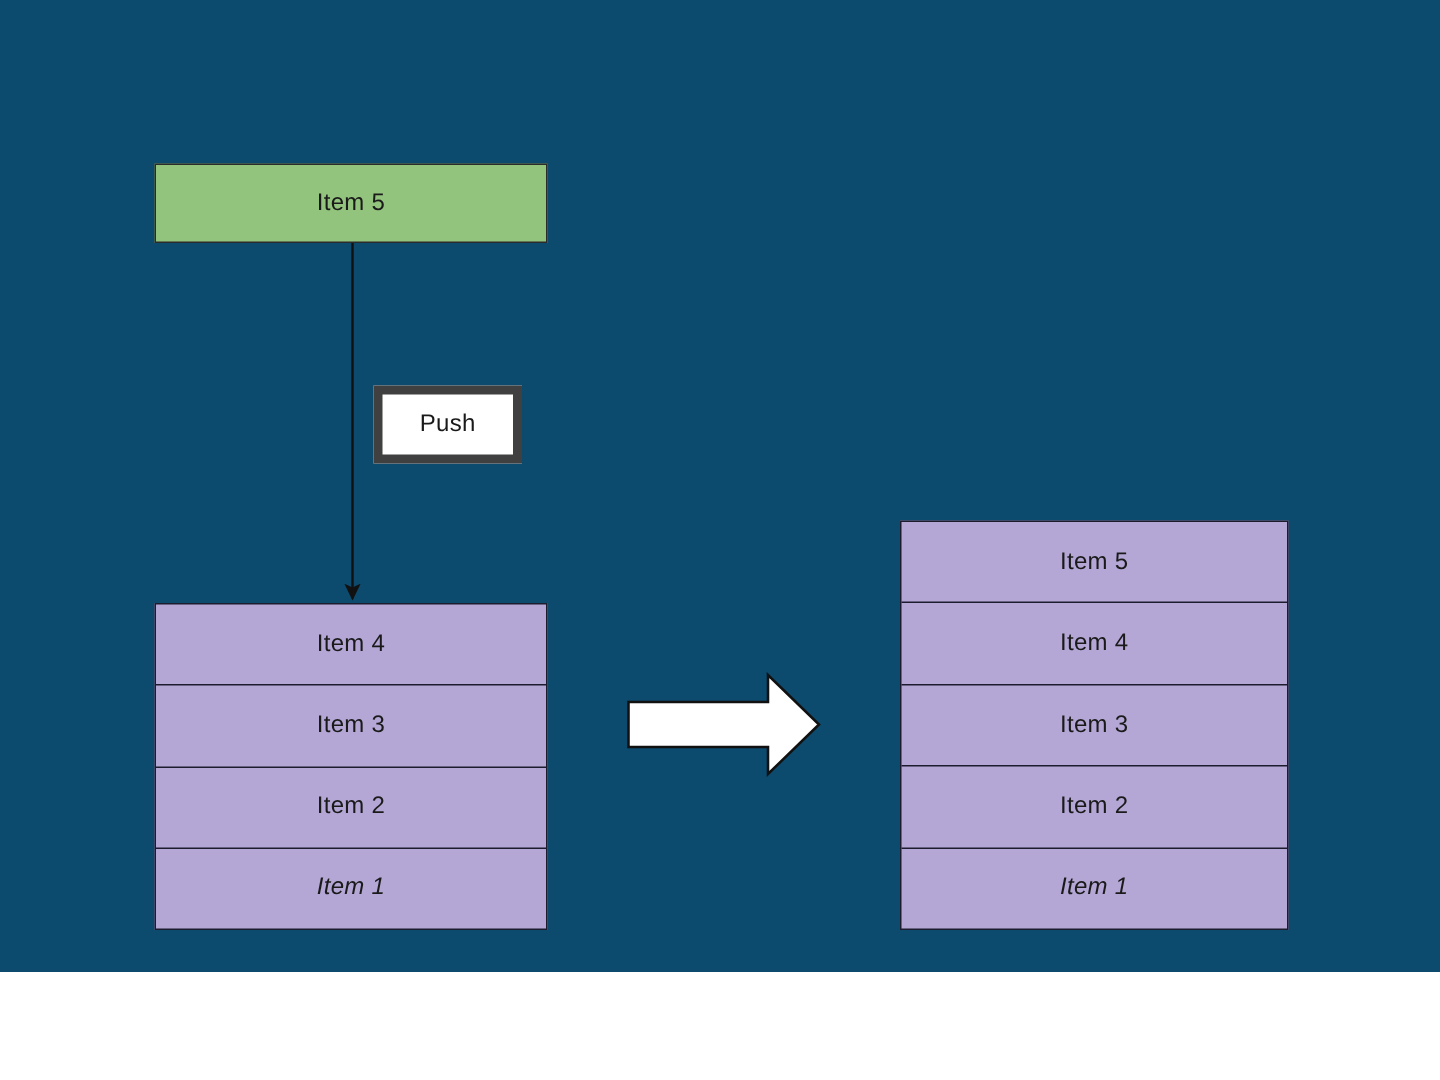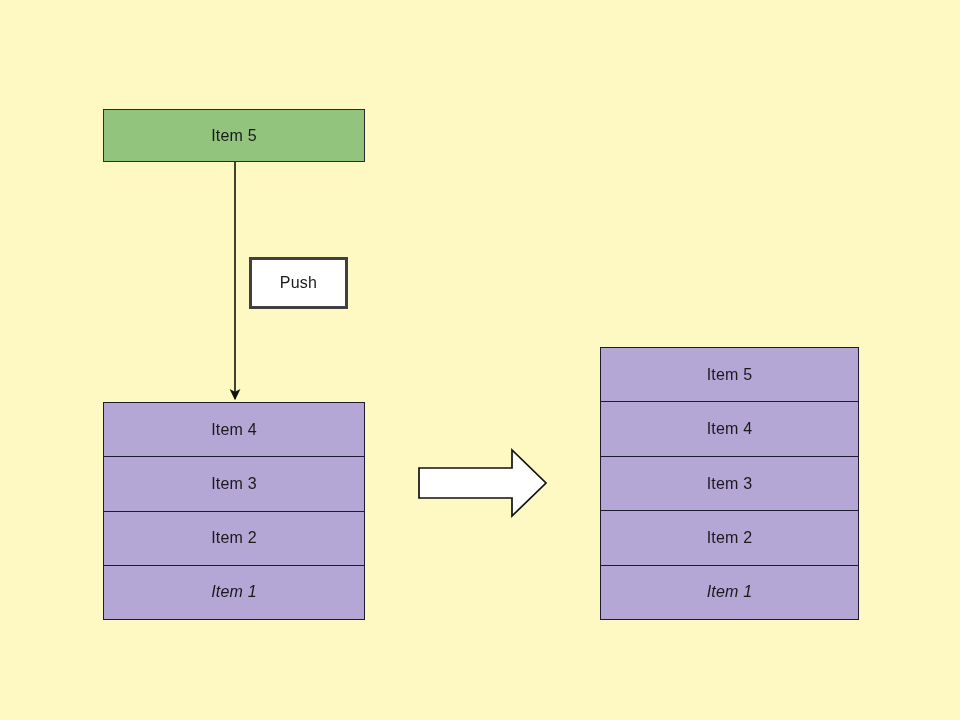--- a/index.html
+++ b/index.html
@@ -7,22 +7,22 @@
     margin: 0;
     padding: 0;
     background: #ffffff;
   }
   body {
     font-family: "Liberation Sans", sans-serif;
   }
   #canvas {
     position: relative;
     width: 960px;
-    height: 720px;
-    background: #fef9c3;
+    height: 648px;
+    background: #0c4a6e;
     overflow: hidden;
   }
 
   
   .box {
     position: absolute;
     box-sizing: border-box;
     display: flex;
     align-items: center;
     justify-content: center;
@@ -83,21 +83,21 @@
     font-style: italic;
   }
 
   
   .label-box {
     left: 249px;
     top: 257px;
     width: 99px;
     height: 52px;
     background: #ffffff;
-    border: 3px solid #404040;
+    border: 6px solid #404040;
     font-size: 16px;
   }
 
   
   .connector {
     position: absolute;
     left: 0;
     top: 0;
     width: 960px;
     height: 720px;

